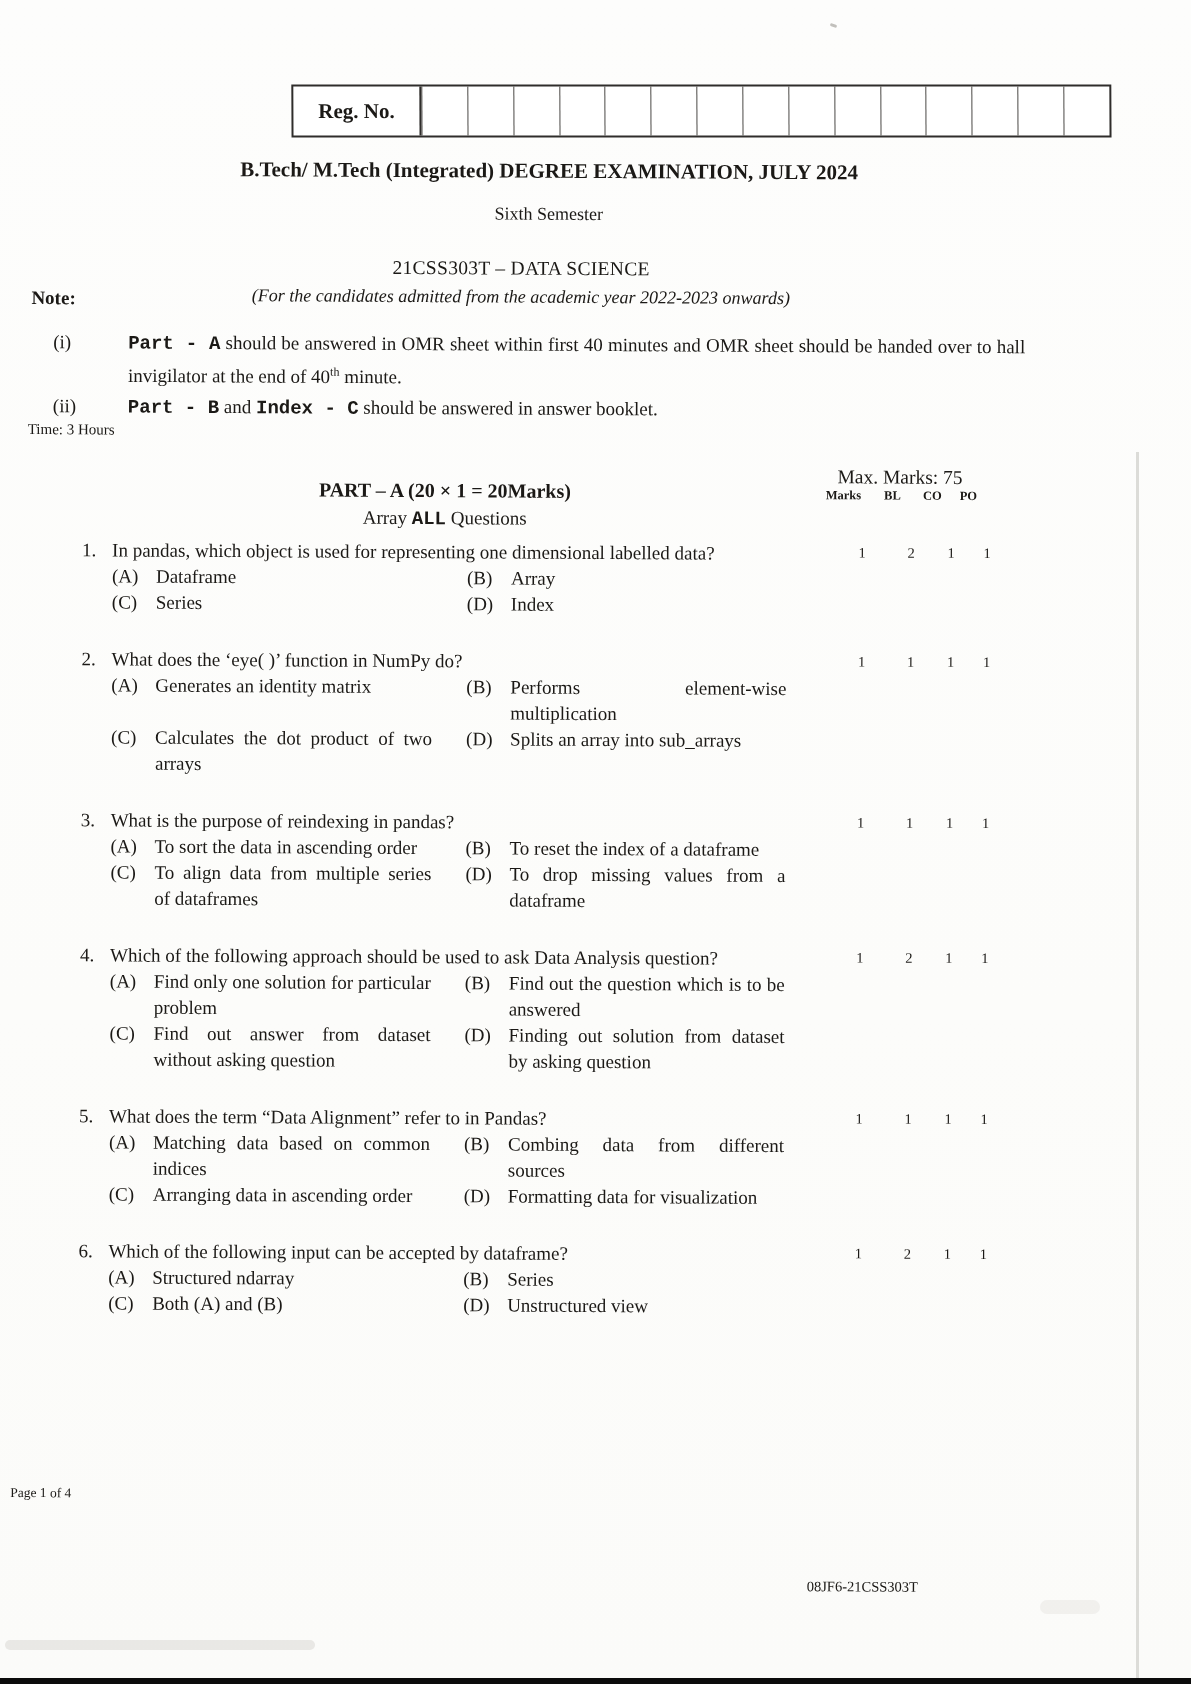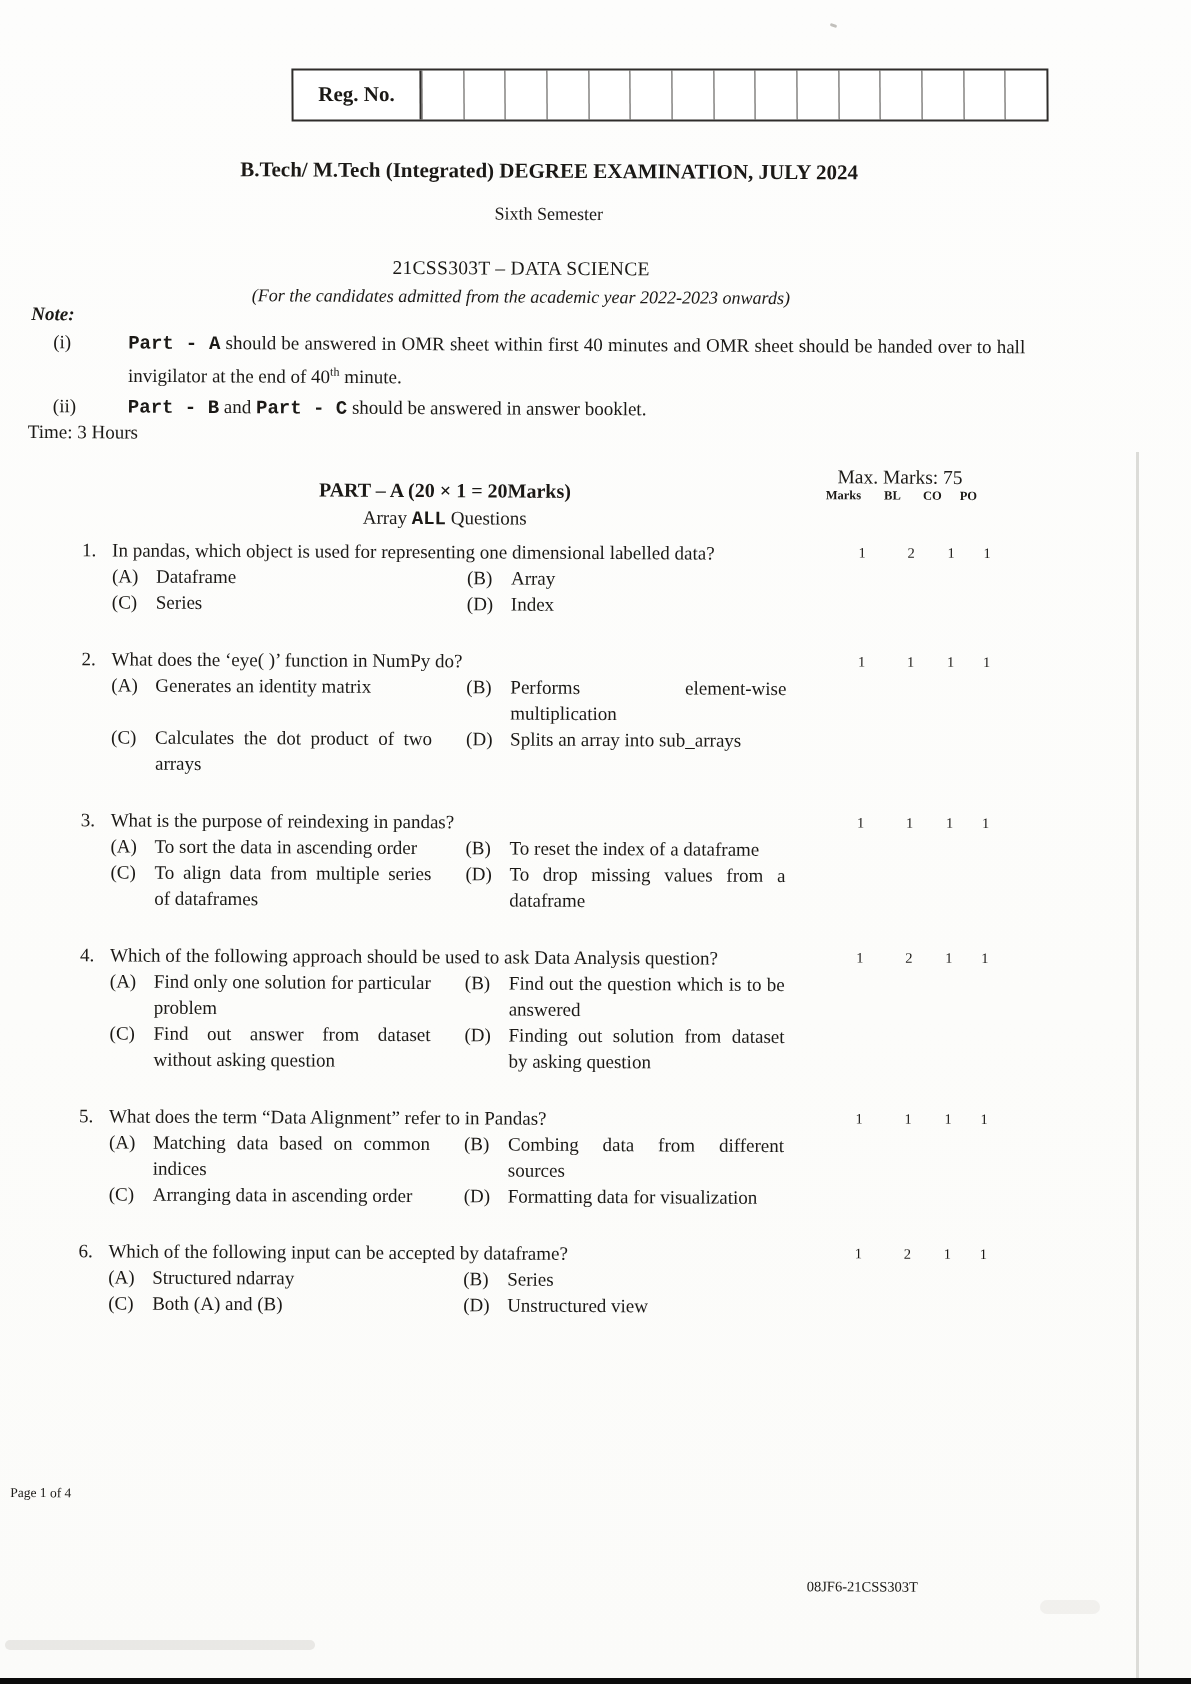--- a/index.html
+++ b/index.html
@@ -15,48 +15,48 @@
     position:absolute;inset:0;
     background:linear-gradient(180deg,#fdfdfc 0%,#fcfcfa 60%,#fbfbf9 100%);
   }
   .content{
     position:absolute;left:0;top:0;width:1191px;height:1684px;
     transform:rotate(0.3deg);
     transform-origin:50% 0;
   }
   
   .reg-table{
-    position:absolute;top:68px;left:292px;width:757px;height:53px;
+    position:absolute;top:84px;left:292px;width:820px;height:53px;
     border:2px solid #2f2d2b;
     display:flex;
     background:#fff;
     transform:rotate(-0.55deg) skewY(0.25deg);
     box-sizing:border-box;
   }
   .reg-label{
     width:128px;flex:0 0 128px;
     border-right:2px solid #2f2d2b;
     font-weight:bold;font-size:21px;
     display:flex;align-items:center;justify-content:center;
     box-sizing:border-box;
   }
   .reg-cell{flex:1;border-left:1px solid #4a4845;box-sizing:border-box;}
   .reg-cell:first-of-type{border-left:none;}
   
   .title{position:absolute;top:159px;left:0;width:1100px;text-align:center;font-weight:bold;font-size:21px;}
   .semester{position:absolute;top:204px;left:0;width:1100px;text-align:center;font-size:18px;}
   .course{position:absolute;top:258px;left:0;width:1045px;text-align:center;font-size:19.5px;letter-spacing:0.3px;}
   .admission{position:absolute;top:287px;left:0;width:1045px;text-align:center;font-size:18px;font-style:italic;}
-  .note-label{position:absolute;top:306px;left:33px;font-weight:bold;font-size:19px;font-style:italic;}
+  .note-label{position:absolute;top:290px;left:33px;font-weight:bold;font-size:19px;}
   .notes{position:absolute;top:331px;left:55px;width:972px;font-size:19px;line-height:27px;}
   .note-row{display:flex;margin-bottom:4px;}
   .note-num{width:75px;flex:0 0 75px;}
   .note-text{flex:1;text-align:justify;}
   .b{font-weight:bold;font-family:Liberation Mono, monospace;}
-  .time{position:absolute;top:424px;left:30px;font-size:19px;}
+  .time{position:absolute;top:424px;left:30px;font-size:15px;}
   .maxmarks{position:absolute;top:465px;left:840px;font-size:19.5px;}
   .part-heading{position:absolute;top:480px;left:85px;width:725px;text-align:center;font-weight:bold;font-size:20px;}
   .answer-line{position:absolute;top:508px;left:85px;width:725px;text-align:center;font-size:19px;}
   .marks-header{
     position:absolute;top:487px;left:818px;
     display:grid;grid-template-columns:56px 42px 38px 34px;
     font-weight:bold;font-size:12.5px;text-align:center;
   }
   
   .questions{position:absolute;top:540px;left:85px;width:940px;}
@@ -119,21 +119,21 @@
     <div class="admission">(For the candidates admitted from the academic year 2022-2023 onwards)</div>
 
     <div class="note-label">Note:</div>
     <div class="notes">
       <div class="note-row">
         <span class="note-num">(i)</span>
         <span class="note-text"><span class="b">Part - A</span><span> should be answered in OMR sheet within first 40 minutes and OMR sheet should be handed over to hall invigilator at the end of 40</span><sup>th</sup><span> minute.</span></span>
       </div>
       <div class="note-row">
         <span class="note-num">(ii)</span>
-        <span class="note-text"><span class="b">Part - B</span><span> and </span><span class="b">Part - C</span><span> should be answered in answer booklet.</span></span>
+        <span class="note-text"><span class="b">Part - B</span><span> and </span><span class="b">Index - C</span><span> should be answered in answer booklet.</span></span>
       </div>
     </div>
 
     <div class="time">Time: 3 Hours</div>
     <div class="maxmarks">Max. Marks: 75</div>
 
     <div class="part-heading">PART – A (20 × 1 = 20Marks)</div>
     <div class="marks-header">
       <span>Marks</span>
       <span>BL</span>

